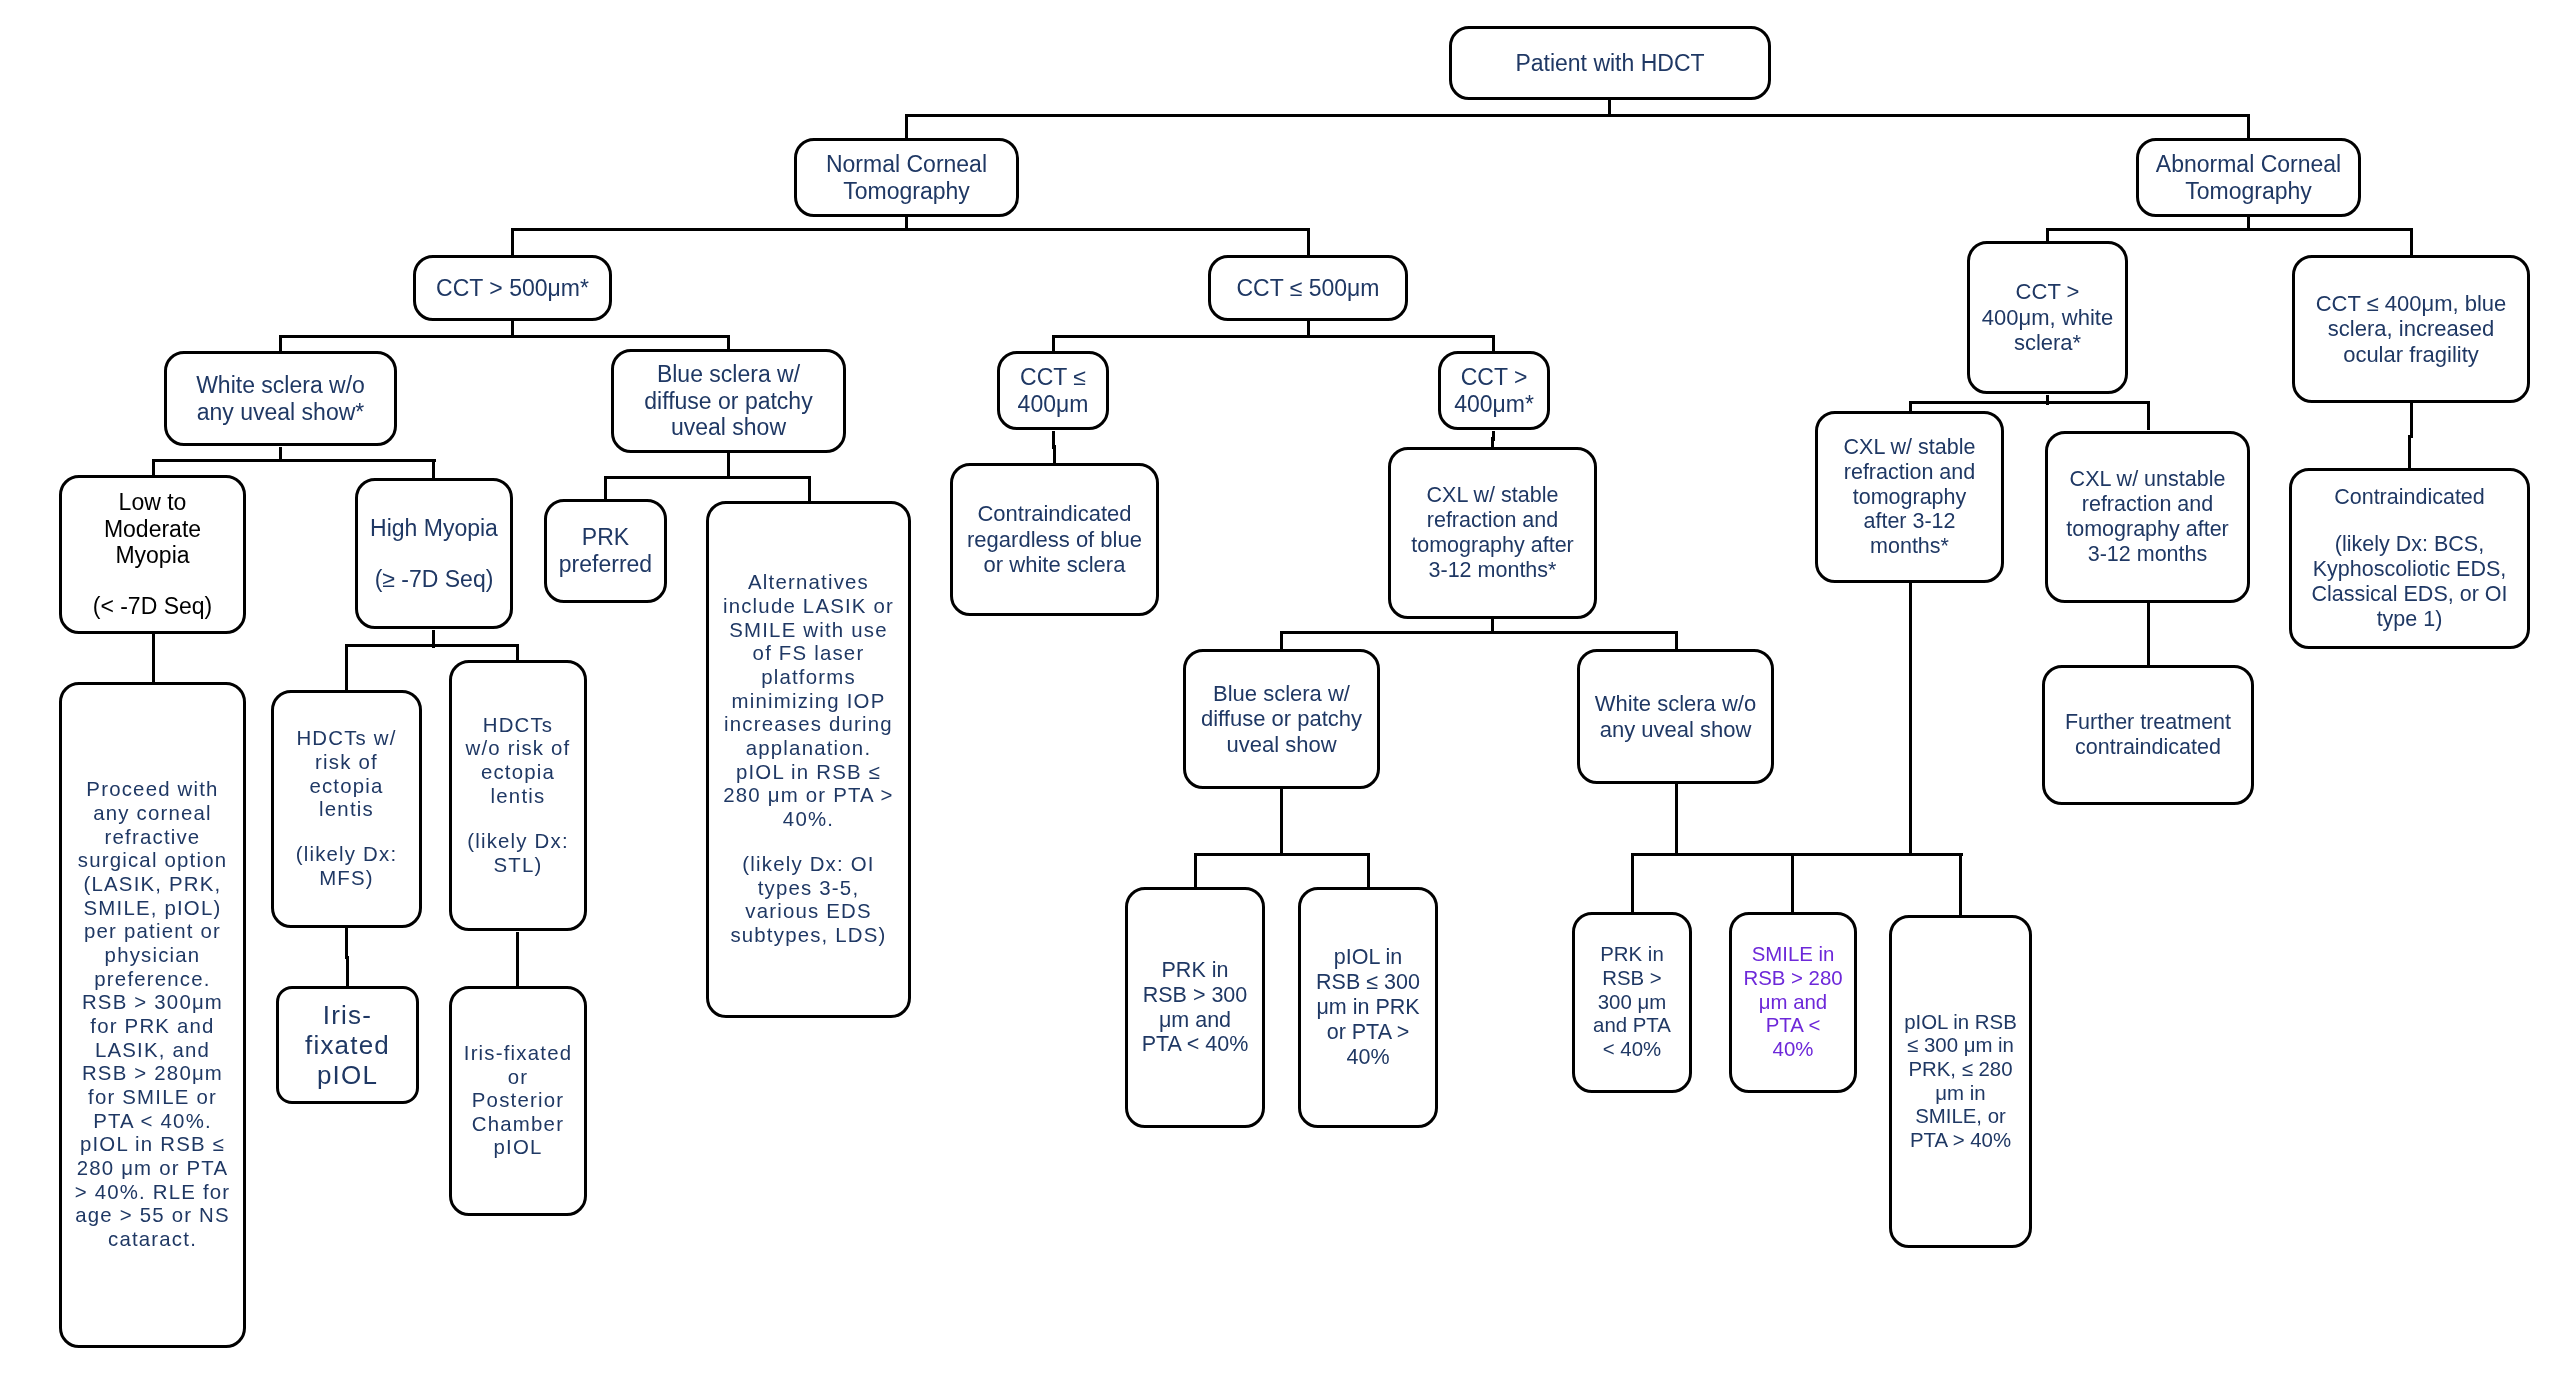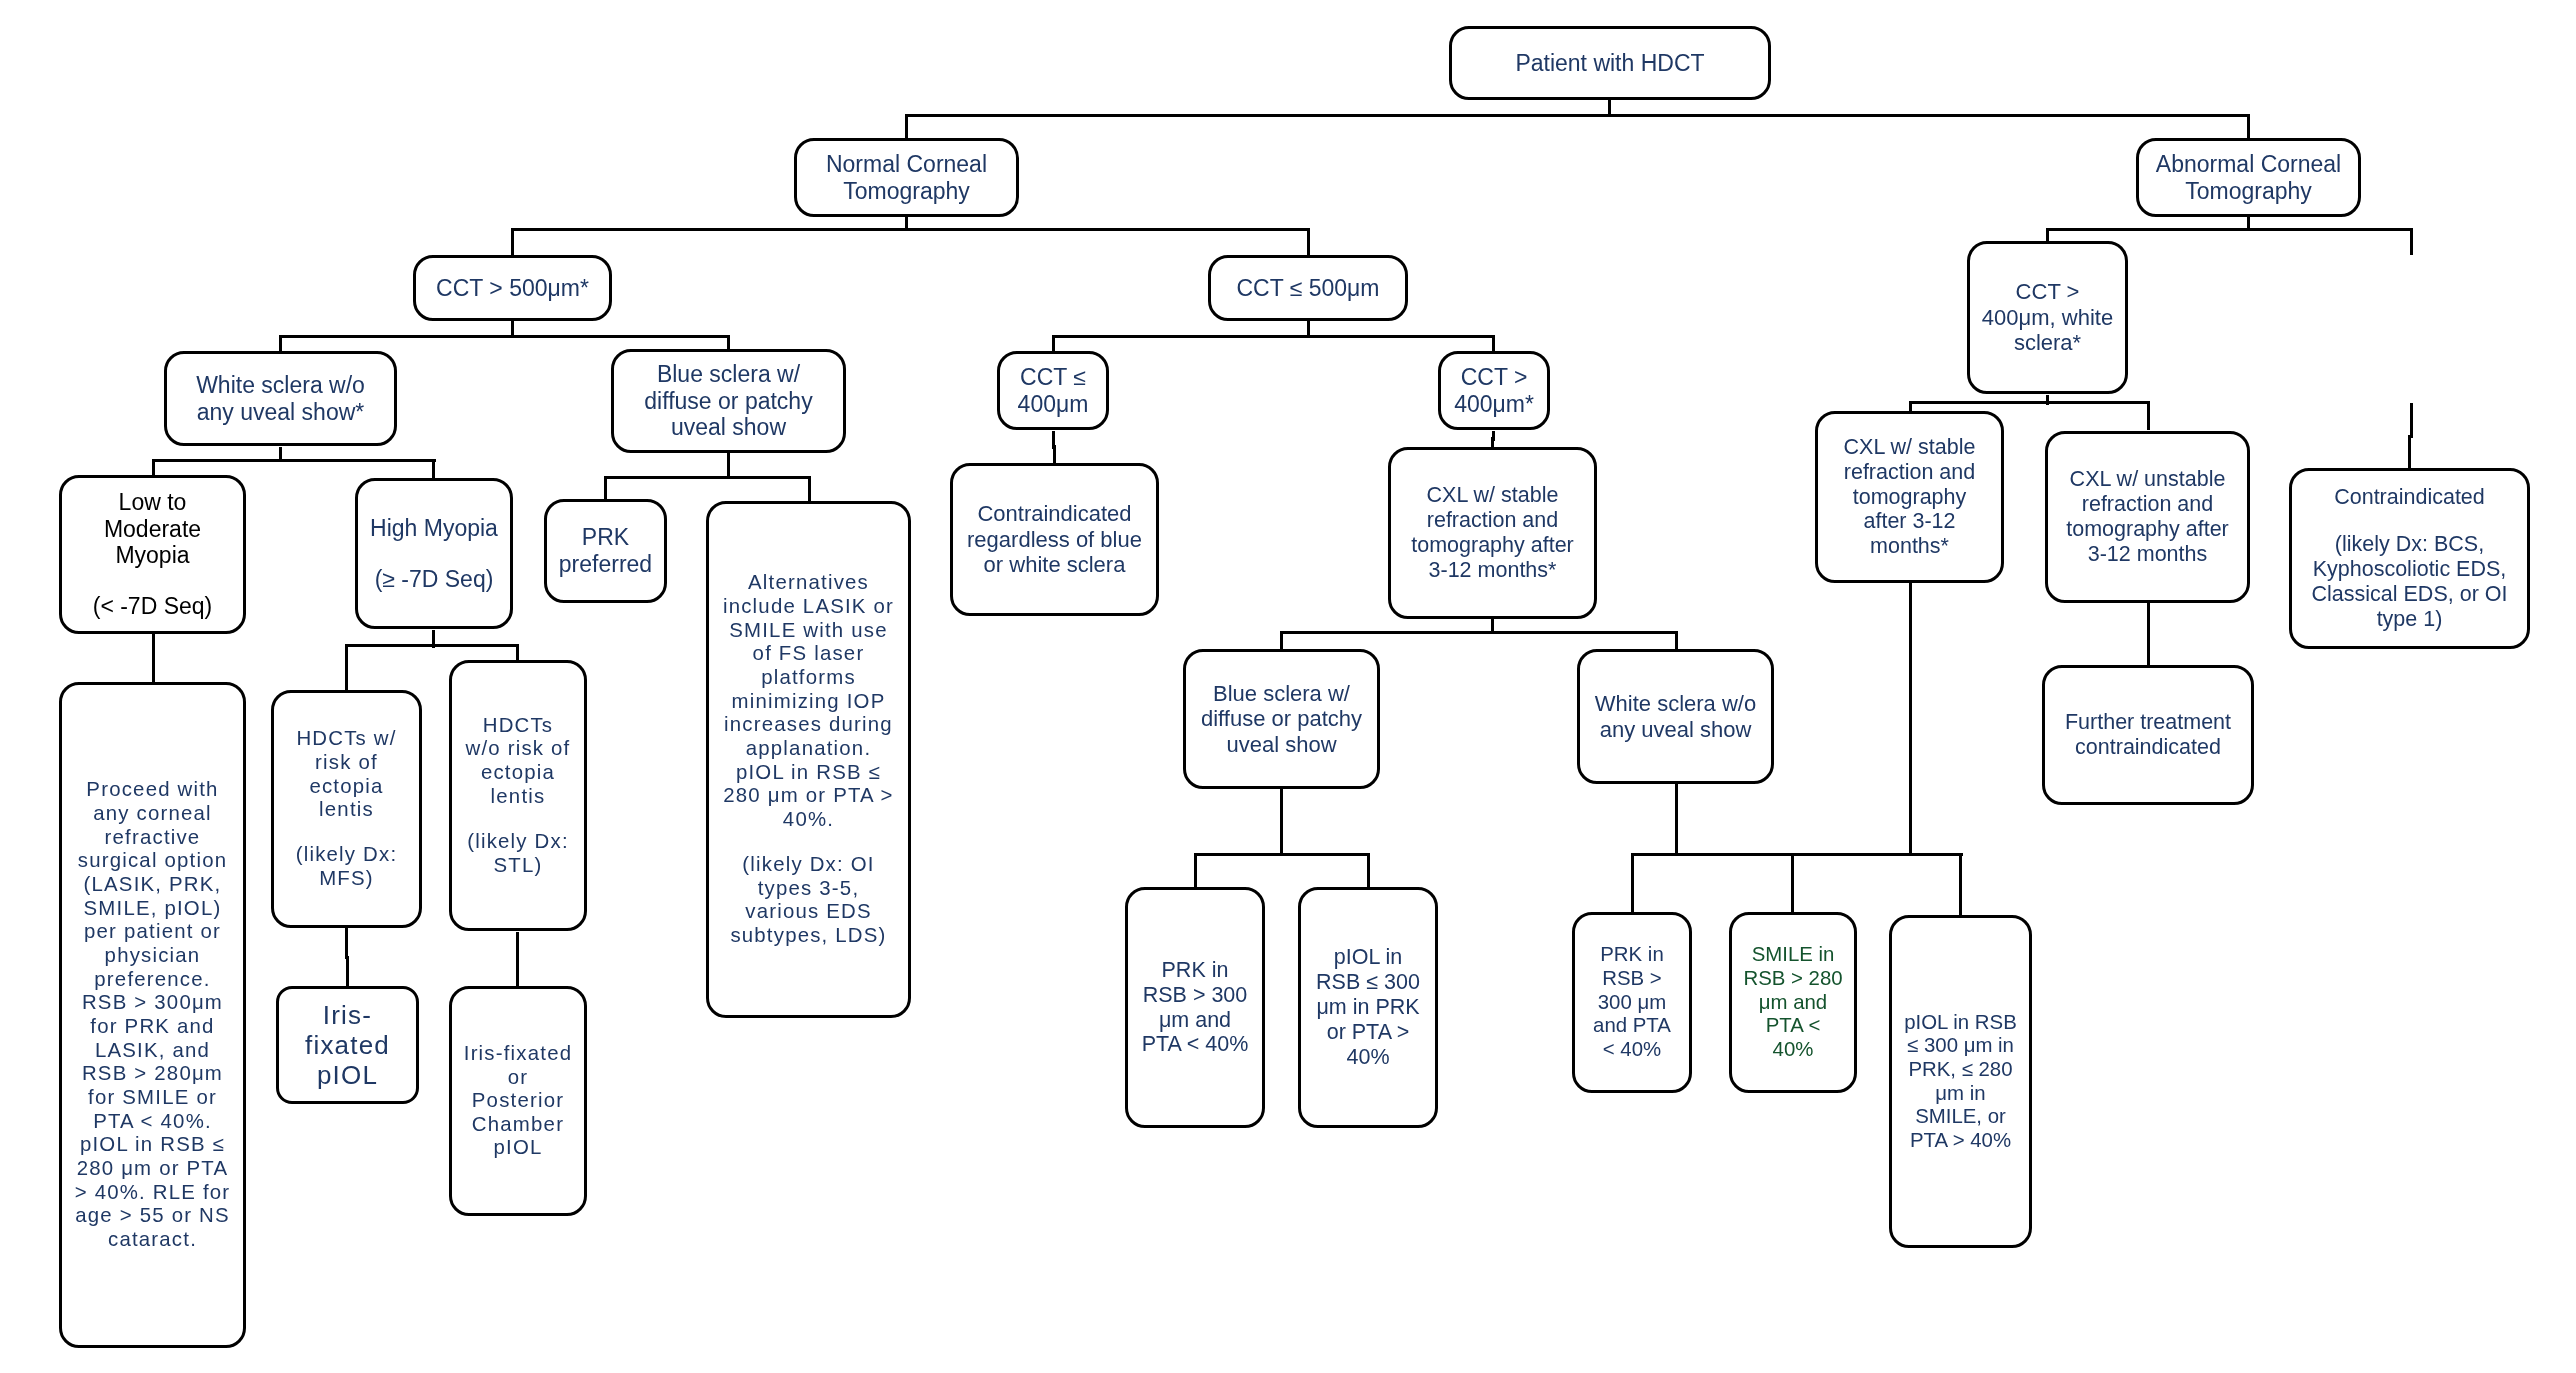--- a/index.html
+++ b/index.html
@@ -121,20 +121,23 @@
     </div>
     <div class="node" style="left: 413px; top: 255px; width: 199px; height: 66px; font-size: 23px; color: rgb(31, 56, 100); border-color: rgb(0, 0, 0);">
       <div class="para">CCT &gt; 500μm*</div>
     </div>
     <div class="node" style="left: 1208px; top: 255px; width: 200px; height: 66px; font-size: 23px; color: rgb(31, 56, 100); border-color: rgb(0, 0, 0);">
       <div class="para">CCT ≤ 500μm</div>
     </div>
     <div class="node" style="left: 1967px; top: 241px; width: 161px; height: 153px; font-size: 22px; color: rgb(31, 56, 100); border-color: rgb(0, 0, 0);">
       <div class="para">CCT &gt; 400μm, white sclera*</div>
     </div>
+    <div class="node" style="left: 2292px; top: 255px; width: 238px; height: 148px; font-size: 22px; color: rgb(31, 56, 100); border-color: rgb(0, 0, 0);">
+      <div class="para">CCT ≤ 400μm, blue sclera, increased ocular fragility</div>
+    </div>
     <div class="node" style="left: 164px; top: 351px; width: 233px; height: 95px; font-size: 23px; color: rgb(31, 56, 100); border-color: rgb(0, 0, 0);">
       <div class="para">White sclera w/o any uveal show*</div>
     </div>
     <div class="node" style="left: 611px; top: 349px; width: 235px; height: 104px; font-size: 23px; color: rgb(31, 56, 100); border-color: rgb(0, 0, 0);">
       <div class="para">Blue sclera w/ diffuse or patchy uveal show</div>
     </div>
     <div class="node" style="left: 997px; top: 351px; width: 112px; height: 79px; font-size: 23px; color: rgb(31, 56, 100); border-color: rgb(0, 0, 0);">
       <div class="para">CCT ≤ 400μm</div>
     </div>
     <div class="node" style="left: 1438px; top: 351px; width: 112px; height: 79px; font-size: 23px; color: rgb(31, 56, 100); border-color: rgb(0, 0, 0);">
@@ -199,20 +202,20 @@
     </div>
     <div class="node" style="left: 1125px; top: 887px; width: 140px; height: 241px; font-size: 21.5px; color: rgb(31, 56, 100); border-color: rgb(0, 0, 0);">
       <div class="para">PRK in RSB &gt; 300 μm and PTA &lt; 40%</div>
     </div>
     <div class="node" style="left: 1298px; top: 887px; width: 140px; height: 241px; font-size: 21.5px; color: rgb(31, 56, 100); border-color: rgb(0, 0, 0);">
       <div class="para">pIOL in RSB ≤ 300 μm in PRK or PTA &gt; 40%</div>
     </div>
     <div class="node" style="left: 1572px; top: 912px; width: 120px; height: 181px; font-size: 20.4px; color: rgb(31, 56, 100); border-color: rgb(0, 0, 0);">
       <div class="para">PRK in RSB &gt; 300 μm and PTA &lt; 40%</div>
     </div>
-    <div class="node" style="left: 1729px; top: 912px; width: 128px; height: 181px; font-size: 20.4px; color: #14532d; border-color: rgb(0, 0, 0);">
+    <div class="node" style="left: 1729px; top: 912px; width: 128px; height: 181px; font-size: 20.4px; color: #6d28d9; border-color: rgb(0, 0, 0);">
       <div class="para">SMILE in RSB &gt; 280 μm and PTA &lt; 40%</div>
     </div>
     <div class="node" style="left: 1889px; top: 915px; width: 143px; height: 333px; font-size: 20.4px; color: rgb(31, 56, 100); border-color: rgb(0, 0, 0);">
       <div class="para">pIOL in RSB ≤ 300 μm in PRK, ≤ 280 μm in SMILE, or PTA &gt; 40%</div>
     </div>
   </div>
 
 
 </body></html>

